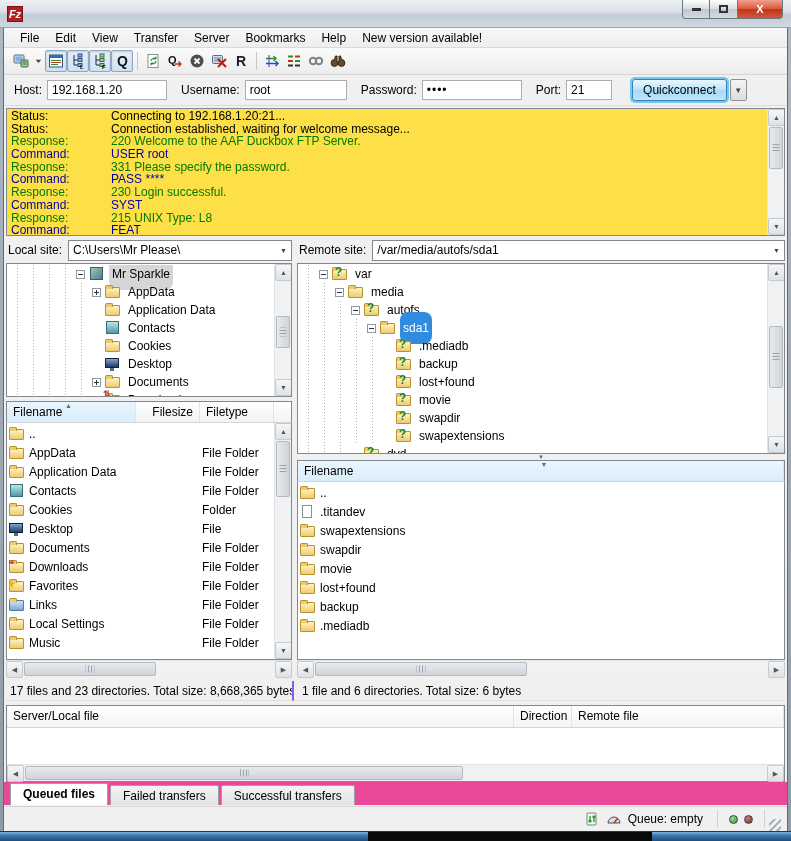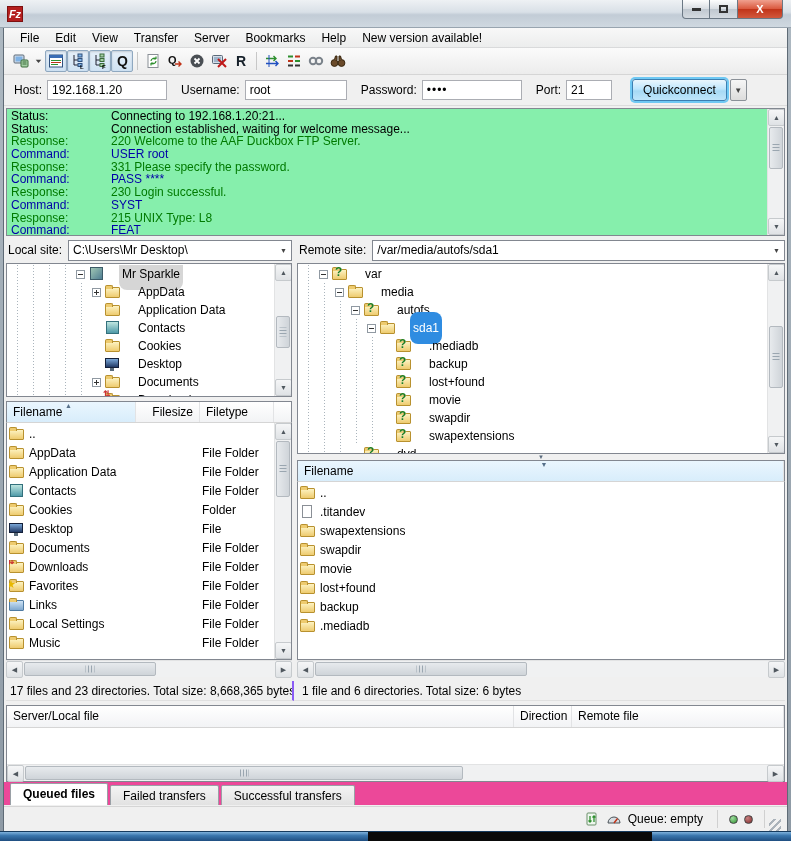--- a/index.html
+++ b/index.html
@@ -51,21 +51,21 @@
   .qc-label { margin-right:5px; }
   .qc-input { height:20px; border:1px solid #abadb3; background:#fff; padding:0 4px; font:12px "Liberation Sans",sans-serif; margin-right:14px; }
   .qc-host { width:120px; } .qc-user { width:102px; } .qc-pass { width:100px; letter-spacing:1px; } .qc-port { width:46px; }
   .qc-btn { height:22px; padding:0 10px; font:12px "Liberation Sans",sans-serif; color:#000;
     background:linear-gradient(180deg,#eaf6fd,#bee6fd 45%,#a6d9f4 55%,#bfe6fb); border:1px solid #3c7fb1; border-radius:3px;
     box-shadow:0 0 0 2px #6fc9f4; margin-left:6px; }
   .qc-drop { width:17px; height:22px; margin-left:3px; border:1px solid #8a9097; border-radius:2px;
     background:linear-gradient(180deg,#f6f6f6,#dcdcdc); font-size:8px; color:#444; display:flex; align-items:center; justify-content:center; }
 
   
-  .logwrap { margin:2px 2px 0 2px; height:128px; background:#86efac; border:1px solid #828790; position:relative; overflow:hidden; flex:none; }
+  .logwrap { margin:2px 2px 0 2px; height:128px; background:#fde047; border:1px solid #828790; position:relative; overflow:hidden; flex:none; }
   .log-lines { position:absolute; inset:1px 18px 0 4px; overflow:hidden; }
   .log-line { display:flex; height:12.7px; line-height:12.7px; white-space:nowrap; }
   .log-type { width:100px; flex:none; }
 
   
   .vscroll { position:absolute; top:0; right:0; bottom:0; width:17px; background:#f0f1f2; border-left:1px solid #e2e3e4; }
   .hscroll { height:17px; background:#f0f1f2; border-top:1px solid #e2e3e4; position:relative; flex:none; }
   .sb-btn { position:absolute; width:17px; height:17px; display:flex; align-items:center; justify-content:center;
     font-size:7px; color:#50585f; background:linear-gradient(180deg,#f5f6f7,#dfe2e5); border:1px solid #c6cacd; border-radius:2px; }
   .vscroll .sb-up { top:0; } .vscroll .sb-dn { bottom:0; }
@@ -92,21 +92,21 @@
   .treepane { background:#fff; border:1px solid #828790; position:relative; overflow:hidden; flex:none; }
   .tree-rows { position:absolute; inset:1px 18px 0 2px; overflow:hidden; }
   .tree-row { height:18px; display:flex; align-items:center; white-space:nowrap; }
   .guide { width:16px; height:18px; flex:none;
     background-image:repeating-linear-gradient(180deg,#aab4bc 0 1px,transparent 1px 3px);
     background-repeat:no-repeat; background-size:1px 18px; background-position:8px 0; }
   .exp { width:9px; height:9px; flex:none; border:1px solid #9099a2; background:#fff; position:relative; margin:0 4px 0 3px; }
   .exp::before,.exp.minus::before { content:""; position:absolute; left:1px; right:1px; top:3px; height:1px; background:#333; }
   .exp.plus::after { content:""; position:absolute; top:1px; bottom:1px; left:3px; width:1px; background:#333; }
   .exp-spacer { width:16px; flex:none; }
-  .tree-label { padding:9px 3px; border-radius:8px;margin-left:10px; }
+  .tree-label { padding:9px 3px; border-radius:8px; }
   .tree-label.sel { background:#2f8ce1; color:#fff; }
   .tree-label.sel-inactive { background:#d6d6d6; }
 
   
   .fi { width:15px; height:12px; flex:none; position:relative; display:inline-block; margin-right:5px; }
   .fi-base { position:absolute; left:0; bottom:0; width:15px; height:11px; border:1px solid #b8912f; border-radius:1px;
     background:linear-gradient(180deg,#fdf3c2,#eecb6f); }
   .fi-base::before { content:""; position:absolute; top:-3px; left:-1px; width:6px; height:3px;
     background:#eecb6f; border:1px solid #b8912f; border-bottom:none; border-radius:2px 2px 0 0; }
   .fi .q { position:absolute; left:3px; top:-3px; font-size:12px; font-weight:bold; color:#1e7d1e; z-index:2; text-shadow:0 0 1px #fff; }
@@ -369,21 +369,21 @@
         <div class="sb-btn sb-dn">▼</div>
       </div>
     </div>
 
     <div class="main">
 
       <div class="col-left">
         <div class="sitebar">
           <span class="site-label">Local site:</span>
           <div class="site-combo">
-            <span class="cval">C:\Users\Mr Desktop\</span>
+            <span class="cval">C:\Users\Mr Please\</span>
             <span class="combo-arrow">▼</span>
           </div>
         </div>
         <div class="treepane" style="height:134px;">
           <div class="tree-rows" id="localtree">
               <div class="tree-row">
                 <span class="guide"></span>
                 <span class="guide"></span>
                 <span class="guide"></span>
                 <span class="guide"></span>

